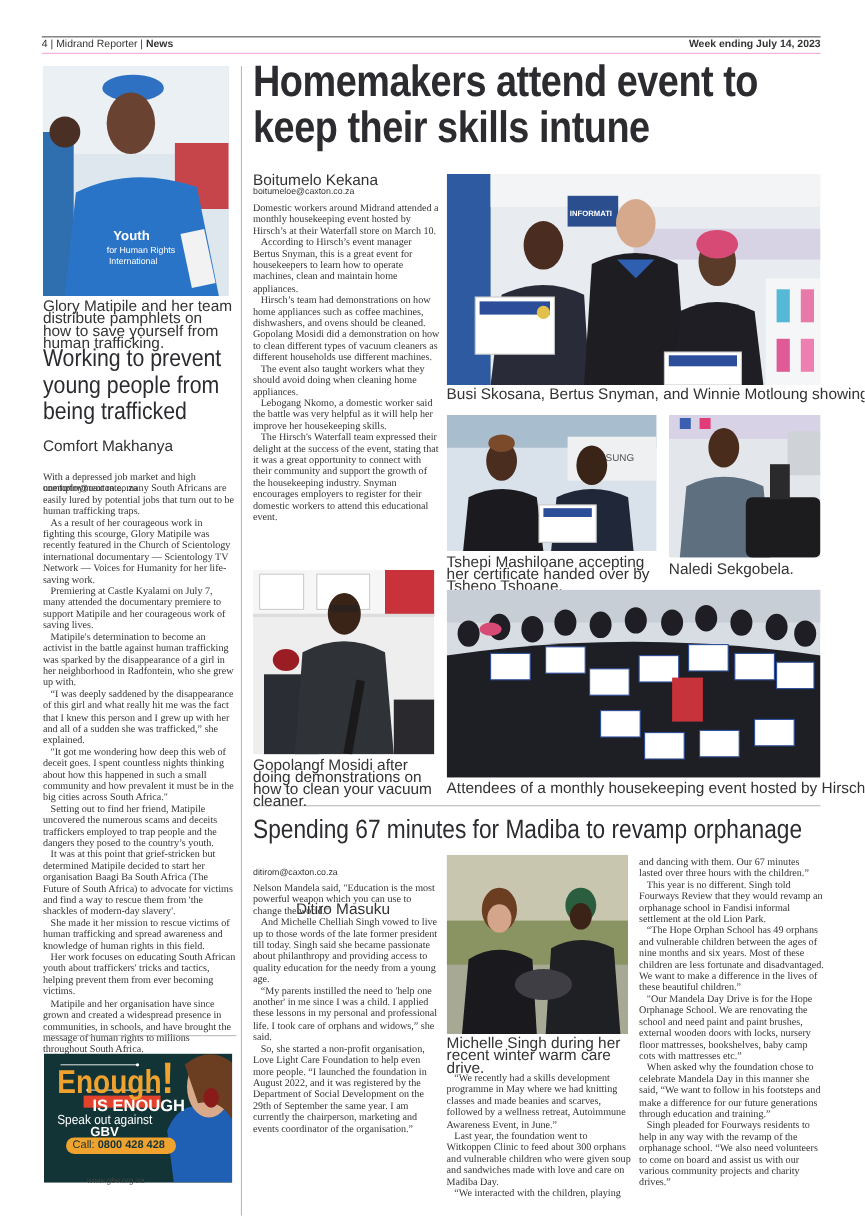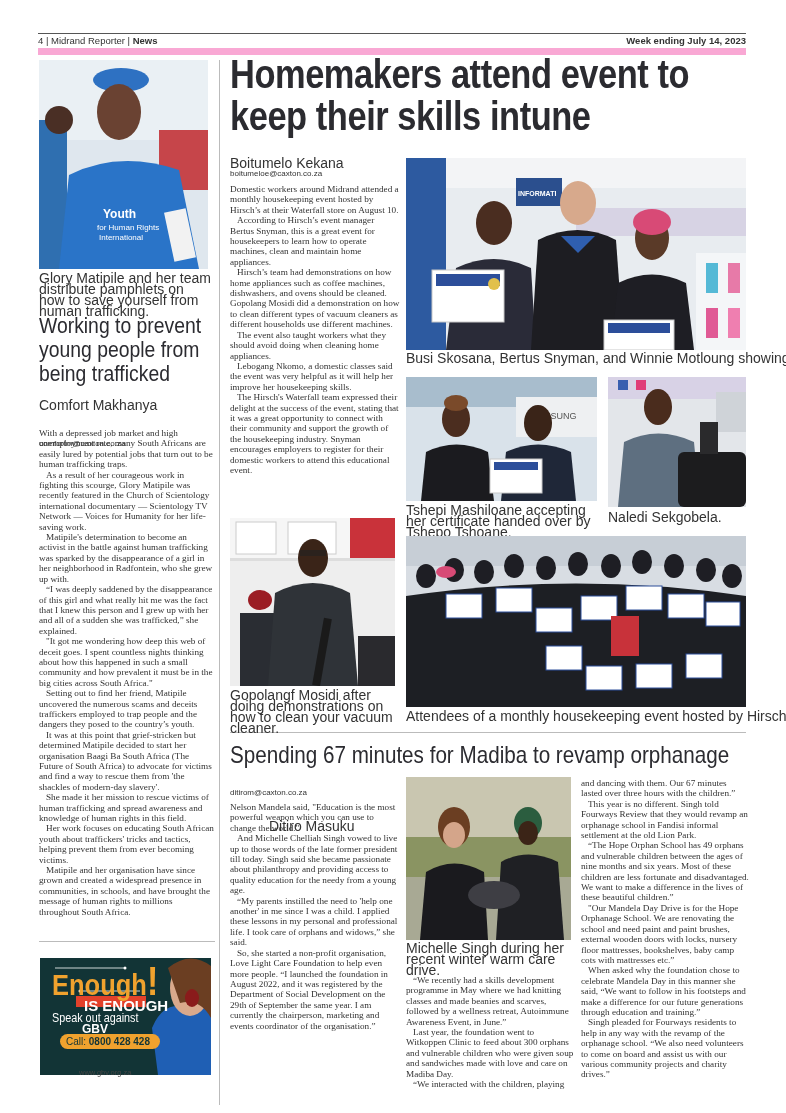--- a/index.html
+++ b/index.html
@@ -1,18 +1,18 @@
 <!DOCTYPE html>
 <html><head>
 <meta charset="utf-8">
 <style>
   html, body { margin:0; padding:0; background:#ffffff; }
   body { width:786px; height:1113px; position:relative; overflow:hidden; color:#2a2a2a; }
   .abs { position:absolute; }
-  .folio { left:38px; top:33px; width:708px; height:14px; border-top:1px solid #555; border-bottom:7px solid #f9a8d4;
+  .folio { left:38px; top:33px; width:708px; height:14px; border-top:1px solid #555; border-bottom:1px solid #f9a8d4;
            font-family:"Liberation Sans", sans-serif; font-size:9.5px; line-height:14px; color:#333; }
   .folio .l { position:absolute; left:0; top:0; }
   .folio .r { position:absolute; right:0; top:0; font-weight:bold; }
   .folio b { font-weight:bold; }
   .vrule { background:#bbb; width:1px; }
   .hrule { background:#bbb; height:1px; }
   .photo { overflow:hidden; }
   .caption { font-family:"Liberation Sans", sans-serif; font-size:14px; line-height:11px; color:#333; }
   .hl-big { font-family:"Liberation Sans", sans-serif; font-weight:bold; font-size:40px; line-height:42px; color:#2b2b30;
             letter-spacing:-0.5px; transform:scaleX(0.86); transform-origin:left top; white-space:nowrap; }
@@ -59,20 +59,21 @@
   <div>young people from</div>
   <div>being trafficked</div>
 </div>
 
 <div class="abs byline" style="left:39px; top:399px;">Comfort Makhanya</div>
 <div class="abs email" style="left:39px; top:411px;margin-top:28px;">comfortm@caxton.co.za</div>
 
 <div class="abs body" style="left:39px; top:428px; width:176px;">
   <p class="first">With a depressed job market and high unemployment rate, many South Africans are easily lured by potential jobs that turn out to be human trafficking traps.</p>
   <p>As a result of her courageous work in fighting this scourge, Glory Matipile was recently featured in the Church of Scientology international documentary — Scientology TV Network — Voices for Humanity for her life-saving work.</p>
+  <p>Premiering at Castle Kyalami on July 7, many attended the documentary premiere to support Matipile and her courageous work of saving lives.</p>
   <p>Matipile's determination to become an activist in the battle against human trafficking was sparked by the disappearance of a girl in her neighborhood in Radfontein, who she grew up with.</p>
   <p>“I was deeply saddened by the disappearance of this girl and what really hit me was the fact that I knew this person and I grew up with her and all of a sudden she was trafficked,” she explained.</p>
   <p>"It got me wondering how deep this web of deceit goes. I spent countless nights thinking about how this happened in such a small community and how prevalent it must be in the big cities across South Africa."</p>
   <p>Setting out to find her friend, Matipile uncovered the numerous scams and deceits traffickers employed to trap people and the dangers they posed to the country’s youth.</p>
   <p>It was at this point that grief-stricken but determined Matipile decided to start her organisation Baagi Ba South Africa (The Future of South Africa) to advocate for victims and find a way to rescue them from 'the shackles of modern-day slavery'.</p>
   <p>She made it her mission to rescue victims of human trafficking and spread awareness and knowledge of human rights in this field.</p>
   <p>Her work focuses on educating South African youth about traffickers' tricks and tactics, helping prevent them from ever becoming victims.</p>
   <p>Matipile and her organisation have since grown and created a widespread presence in communities, in schools, and have brought the message of human rights to millions throughout South Africa.</p>
 </div>
 
@@ -102,25 +103,25 @@
 
 <div class="abs hl-big" style="left:230px; top:53px;">
   <div>Homemakers attend event to</div>
   <div>keep their skills intune</div>
 </div>
 
 <div class="abs byline" style="left:230px; top:157px;">Boitumelo Kekana</div>
 <div class="abs email" style="left:230px; top:169px;">boitumeloe@caxton.co.za</div>
 
 <div class="abs body" style="left:230px; top:184px; width:170px;">
-  <p class="first">Domestic workers around Midrand attended a monthly housekeeping event hosted by Hirsch’s at their Waterfall store on August 10.</p>
+  <p class="first">Domestic workers around Midrand attended a monthly housekeeping event hosted by Hirsch’s at their Waterfall store on March 10.</p>
   <p>According to Hirsch’s event manager Bertus Snyman, this is a great event for housekeepers to learn how to operate machines, clean and maintain home appliances.</p>
   <p>Hirsch’s team had demonstrations on how home appliances such as coffee machines, dishwashers, and ovens should be cleaned. Gopolang Mosidi did a demonstration on how to clean different types of vacuum cleaners as different households use different machines.</p>
   <p>The event also taught workers what they should avoid doing when cleaning home appliances.</p>
-  <p>Lebogang Nkomo, a domestic classes said the event was very helpful as it will help her improve her housekeeping skills.</p>
+  <p>Lebogang Nkomo, a domestic worker said the battle was very helpful as it will help her improve her housekeeping skills.</p>
   <p>The Hirsch's Waterfall team expressed their delight at the success of the event, stating that it was a great opportunity to connect with their community and support the growth of the housekeeping industry. Snyman encourages employers to register for their domestic workers to attend this educational event.</p>
 </div>
 
 <div class="abs photo" style="left:406px; top:158px; width:340px; height:192px;">
   <svg width="340" height="192" viewBox="0 0 340 192">
     <rect width="340" height="192" fill="#e8ecf0"></rect>
     <rect x="0" y="0" width="40" height="192" fill="#2d5aa0"></rect>
     <rect x="40" y="0" width="300" height="30" fill="#f3f4f6"></rect>
     <rect x="110" y="20" width="46" height="28" fill="#2b4f8e"></rect>
     <text x="112" y="38" font-size="7" font-family="Liberation Sans, sans-serif" fill="#ffffff" font-weight="bold">INFORMATI</text>

